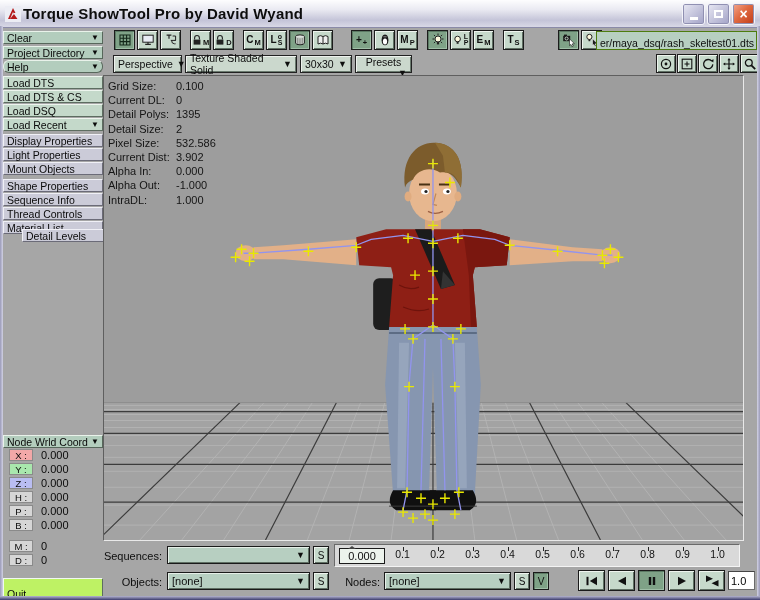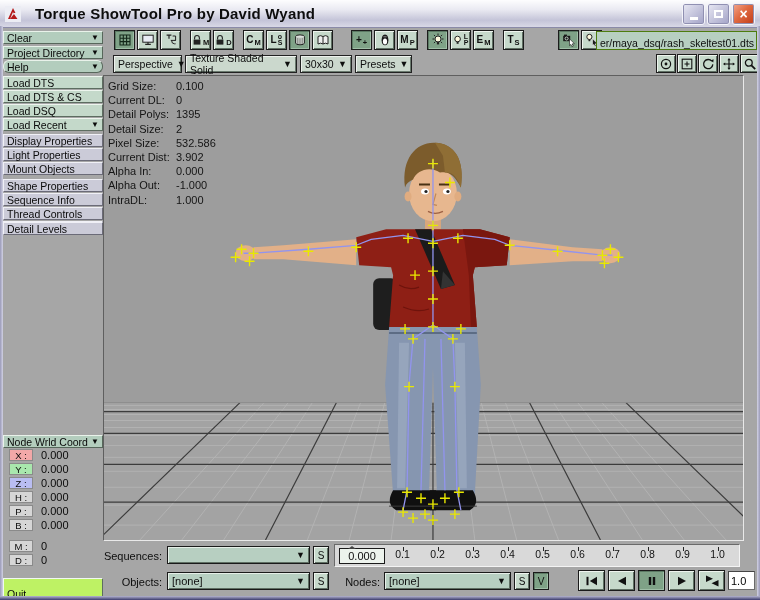--- a/index.html
+++ b/index.html
@@ -8,21 +8,21 @@
        -webkit-font-smoothing:antialiased;}
   
   .frame-left{position:absolute;left:0;top:26px;bottom:0;width:3px;background:linear-gradient(90deg,#9a9ab8,#d2d2e4);}
   .frame-right{position:absolute;right:0;top:26px;bottom:0;width:3px;background:linear-gradient(90deg,#d2d2e4,#9a9ab8);}
   .frame-bottom{position:absolute;left:0;right:0;bottom:0;height:4px;background:linear-gradient(#b6b6d0,#3c3c6e);}
   
   .titlebar{position:absolute;left:0;top:0;right:0;height:28px;
     background:linear-gradient(180deg,#fdfdfe 0%,#eaeaf2 35%,#c4c4d8 75%,#d8d8e6 100%);
     display:flex;align-items:center;padding:0 5px;box-sizing:border-box;
     border-bottom:1px solid #8a8aa8;}
-  .apptitle{font-size:15px;font-weight:bold;color:#0d0d0d;margin-left:14px;letter-spacing:.2px;}
+  .apptitle{font-size:15px;font-weight:bold;color:#0d0d0d;margin-left:2px;letter-spacing:.2px;}
   .appicon{width:16px;height:16px;flex:none;display:flex;}
   .winbtns{margin-left:auto;display:flex;gap:2px;}
   .wbtn{width:21px;height:20px;border-radius:3px;border:1px solid #f4f4fa;
     box-shadow:inset 0 0 0 1px #9090b2;display:flex;align-items:center;justify-content:center;
     background:linear-gradient(135deg,#e9e9f4,#a2a2c6);}
   .wbtn.close{background:linear-gradient(135deg,#f4a78e 0%,#e06a42 45%,#c03a16 100%);
     color:#fff;font-weight:bold;font-size:14px;line-height:1;}
   .glyph-min{width:8px;height:3px;background:#fff;margin-top:9px;}
   .glyph-max{width:9px;height:8px;border:2px solid #fff;box-sizing:border-box;}
   
@@ -257,21 +257,21 @@
     <span class="arr">▼</span>
   </div>
   <div class="vdd" style="left:185px;width:112px;">
     <span>Texture Shaded Solid</span>
     <span class="arr">▼</span>
   </div>
   <div class="vdd" style="left:300px;width:52px;">
     <span>30x30</span>
     <span class="arr">▼</span>
   </div>
-  <div class="vdd" style="left:355px;width:57px;">
+  <div class="vdd" style="left:355px;width:57px;flex-direction:column;">
     <span>Presets</span>
     <span class="arr">▼</span>
   </div>
   <div class="viconrow">
     <div class="vicon">
       <svg width="14" height="14" viewBox="0 0 14 14">
           <circle cx="7" cy="7" r="4.6" fill="none" stroke="#111" stroke-width="1.2"></circle>
           <circle cx="7" cy="7" r="1.4" fill="#111"></circle>
         </svg>
     </div>
@@ -342,21 +342,21 @@
     </div>
   <div class="sbtn sb-prop" style="top:193px;">
       <span>Sequence Info</span>
     </div>
   <div class="sbtn sb-prop" style="top:207px;">
       <span>Thread Controls</span>
     </div>
   <div class="sbtn sb-prop" style="top:221px;">
       <span>Material List</span>
     </div>
-  <div class="sbtn sb-prop" style="top:222px;">
+  <div class="sbtn sb-prop" style="top:229px;margin-left:19px;">
       <span>Detail Levels</span>
     </div>
 
   <div class="sbtn sb-green" style="top:427px;margin-top:8px;">
       <span>Node Wrld Coord</span>
       <span class="arr">▼</span>
     </div>
   <div class="crow" style="top:449px;">
       <span class="chip chip-x">X :</span>
       <span class="cval">0.000</span>

